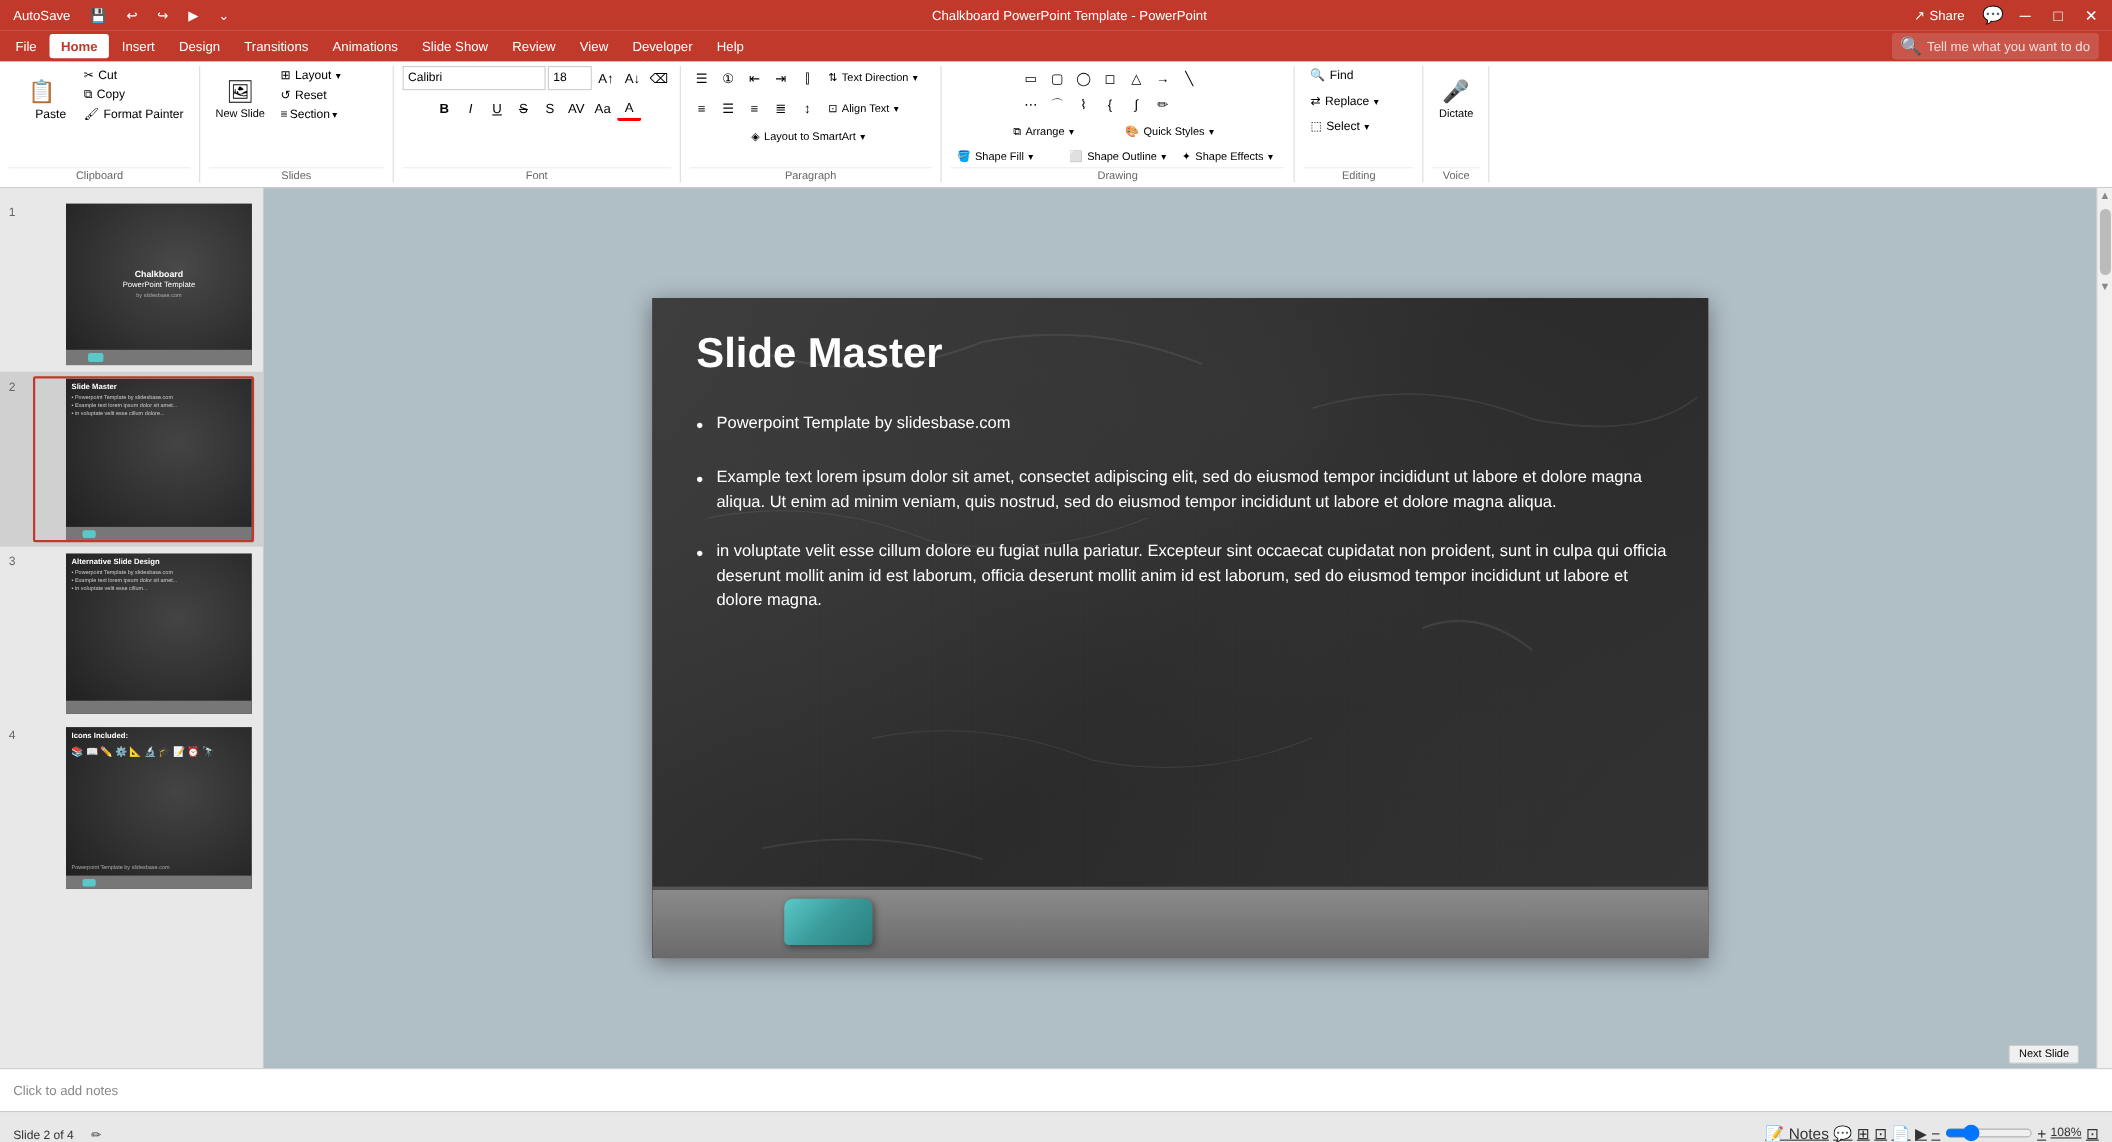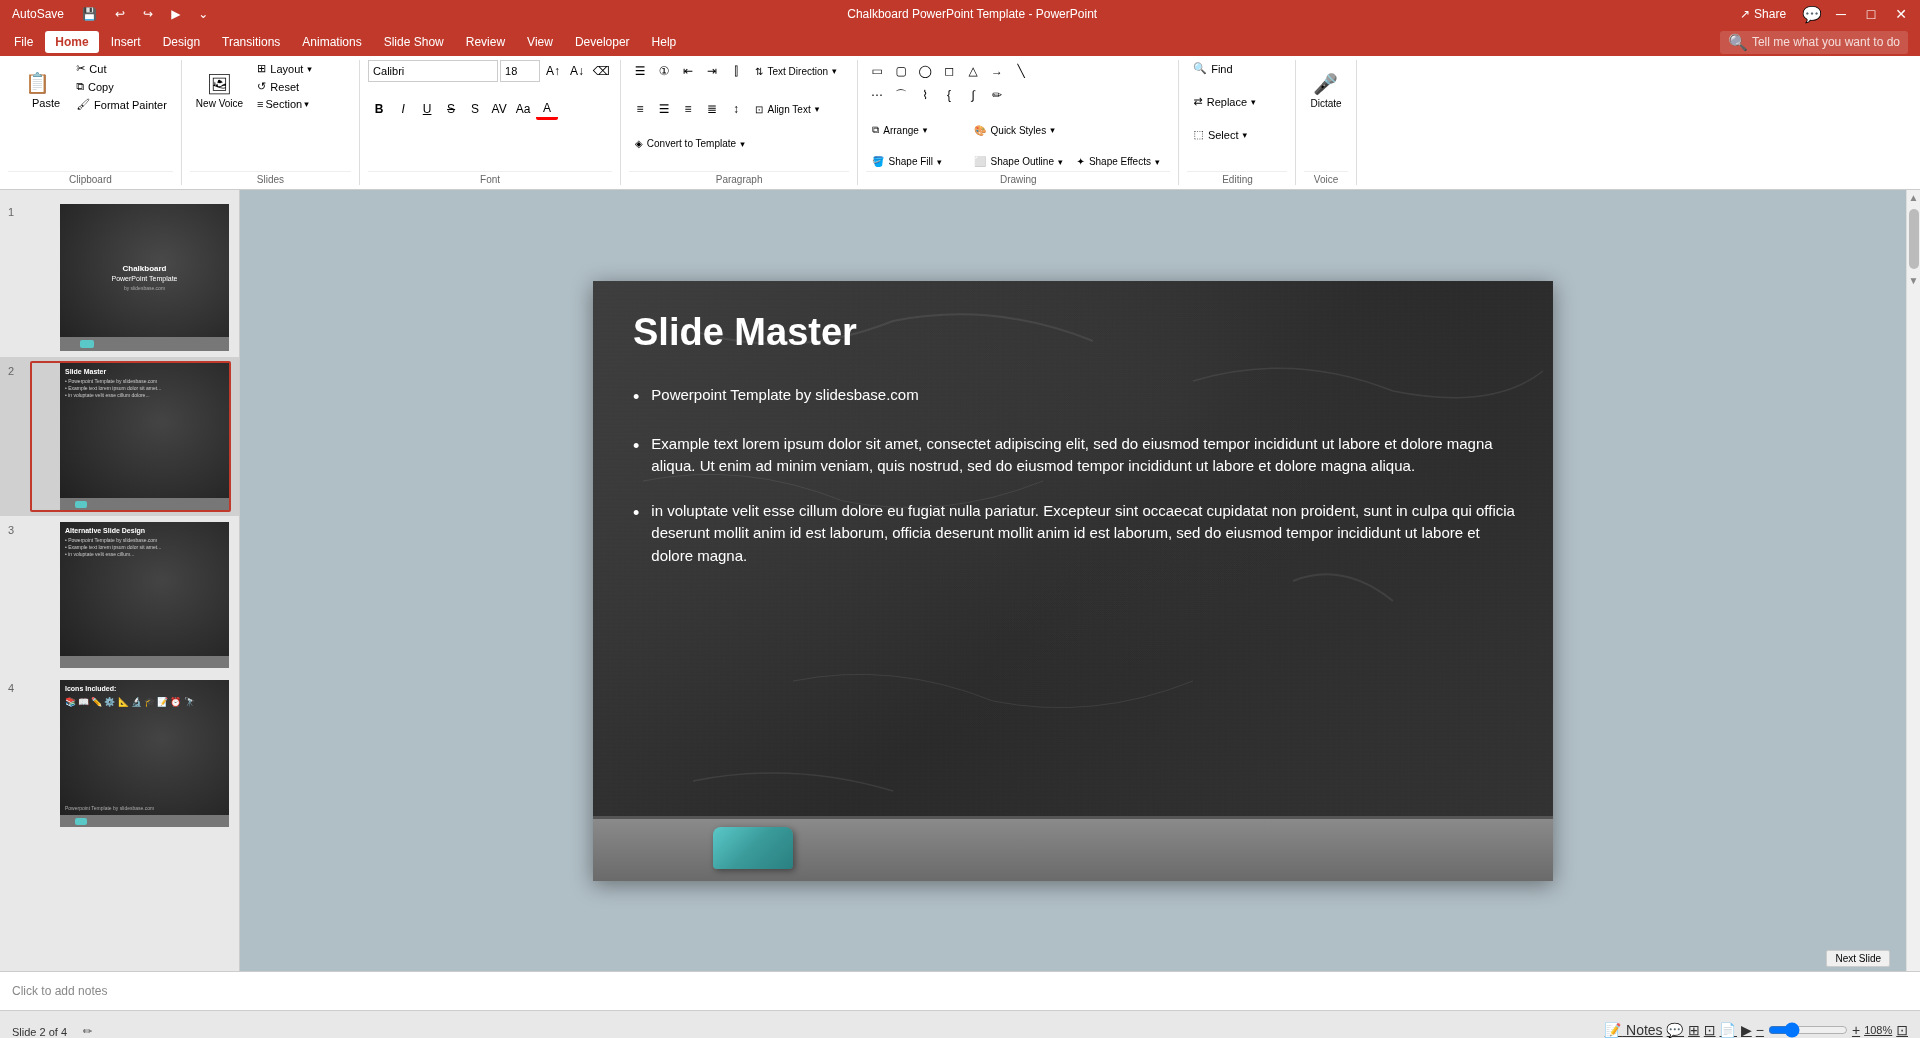--- a/index.html
+++ b/index.html
@@ -102,21 +102,21 @@
       display: flex;
       flex-direction: column;
       align-items: center;
       justify-content: center;
       padding: 4px 8px;
       cursor: pointer;
       min-width: 50px;
     }
 
     
-    .font-controls { display: flex; flex-direction: column; gap: 16px; }
+    .font-controls { display: flex; flex-direction: column; gap: 6px; align-items: center; }
     .font-row { display: flex; gap: 2px; align-items: center; }
     .font-input {
       border: 1px solid #ccc;
       padding: 2px 4px;
       font-size: 11px;
       width: 130px;
       height: 22px;
     }
     .font-size-input {
       border: 1px solid #ccc;
@@ -463,21 +463,21 @@
         </div>
       </div>
     </div>
     <div class="ribbon-group-label">Clipboard</div>
   </div>
 
   <div class="ribbon-group">
     <div class="ribbon-group-content">
       <div class="ribbon-btn large">
         <span class="btn-icon">🖼</span>
-        <span style="font-size:10px;">New Voice</span>
+        <span style="font-size:10px;">New Slide</span>
       </div>
       <div class="ribbon-small-stack">
         <div class="ribbon-small-btn">
           <span>⊞</span>
           <span>Layout</span>
           <span style="font-size:9px;">▾</span>
         </div>
         <div class="ribbon-small-btn">
           <span>↺</span>
           <span>Reset</span>
@@ -540,21 +540,21 @@
           <button class="fmt-btn">↕</button>
           <div class="ribbon-small-btn" style="font-size:10px;">
             <span>⊡</span>
             <span>Align Text</span>
             <span style="font-size:9px;">▾</span>
           </div>
         </div>
         <div class="font-row">
           <div class="ribbon-small-btn" style="font-size:10px; min-width:120px;">
             <span>◈</span>
-            <span>Convert to Template</span>
+            <span>Layout to SmartArt</span>
             <span style="font-size:9px;">▾</span>
           </div>
         </div>
       </div>
     </div>
     <div class="ribbon-group-label">Paragraph</div>
   </div>
 
   <div class="ribbon-group">
     <div class="ribbon-group-content">

